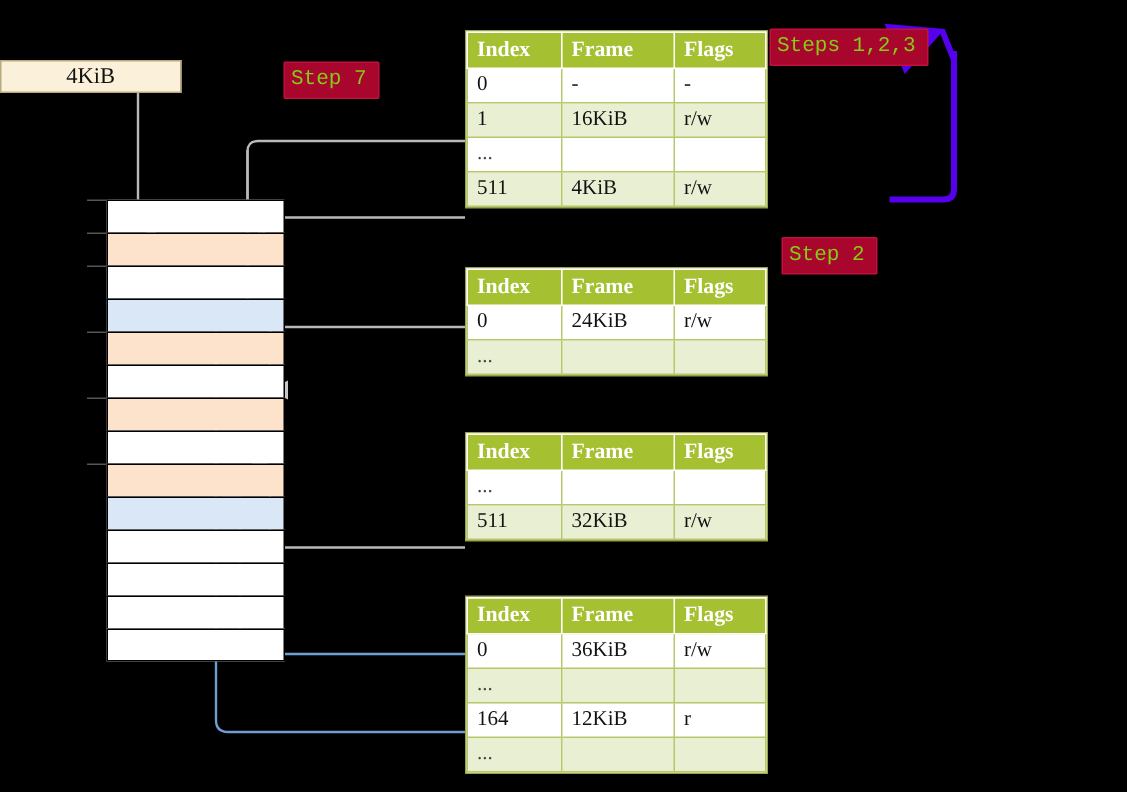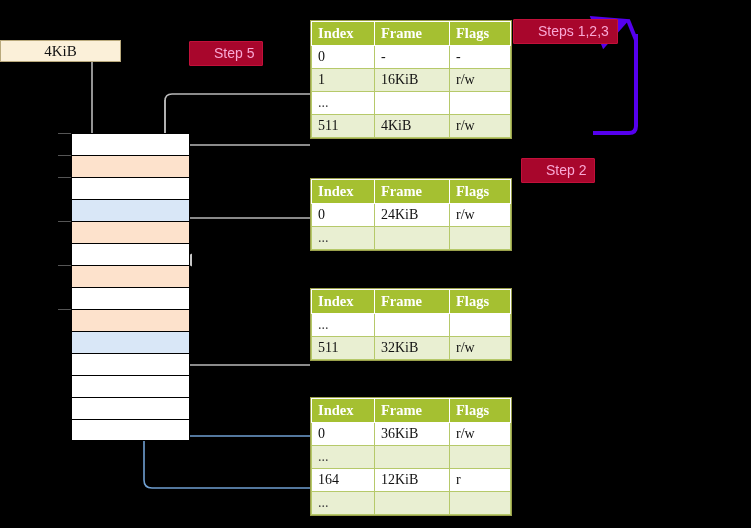--- a/index.html
+++ b/index.html
@@ -6,25 +6,25 @@
   body{
     width:751px;height:528px;position:relative;overflow:hidden;
     font-family:"Liberation Serif", serif;
     color:#000;
   }
   .stage{position:absolute;left:0;top:0;width:751px;height:528px;}
 
   
   .badge{
     position:absolute;
-    font-family:Liberation Sans, sans-serif;
+    font-family:Liberation Mono, monospace;
     font-size:14px;
     line-height:1;
-    padding:4px 8px 5px 24px;
-    color:#f9a8d4;
+    padding:4px 8px 5px 4px;
+    color:#84cc16;
     white-space:nowrap;
     border-radius:1px;
   }
   .badge.red{background:#a8062c;border:1px solid #c2103a;}
   .badge.violet{background:#5500ee;border:1px solid #6a1df2;}
 
   
   .kib-box{
     position:absolute;
     background:#fbf0d9;
@@ -150,21 +150,21 @@
       <path d="M593,133 L629,133 Q636,133 636,126 L636,34" stroke="#5500ee" stroke-width="4" fill="none" stroke-linejoin="round"></path>
       <path d="M636,40 L628,20" stroke="#5500ee" stroke-width="4" fill="none" marker-end="url(#ah-violet)"></path>
     </g>
   </svg>
 
   <div class="kib-box" style="left:0px;top:40px;width:121px;height:22px;line-height:21px;">
     <span>4KiB</span>
   </div>
 
   <div class="badge red" style="left:189px;top:41px;">
-    <span>Step 5</span>
+    <span>Step 7</span>
   </div>
 
   <div class="badge red" style="left:513px;top:19px;">
     <span>Steps 1,2,3</span>
   </div>
 
 
   <div class="badge red" style="left:521px;top:158px;">
     <span>Step 2</span>
   </div>

